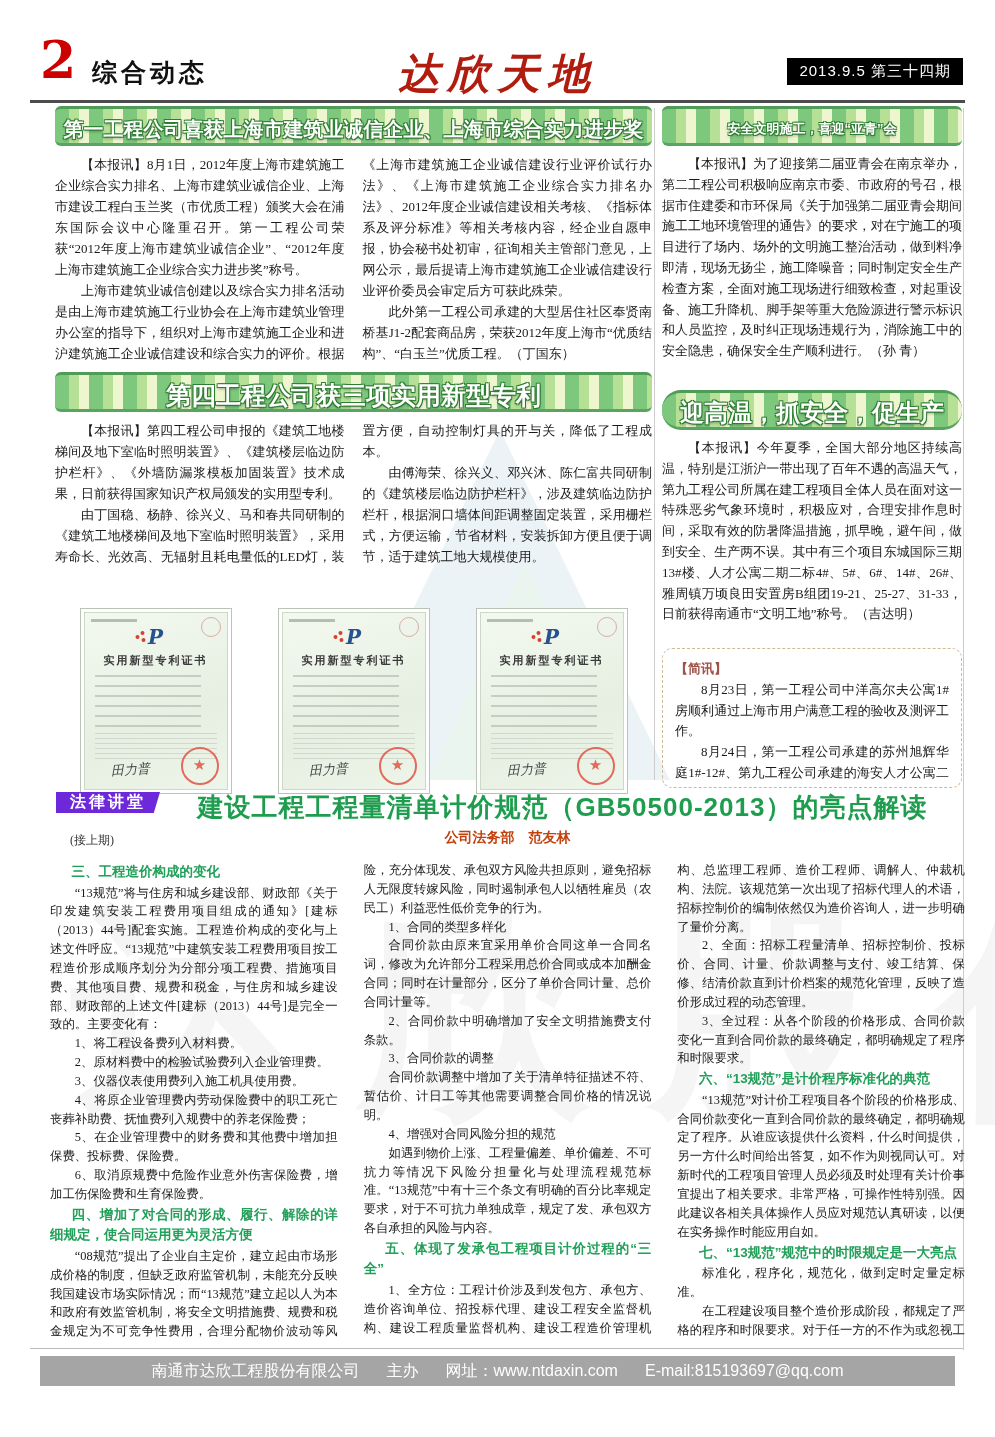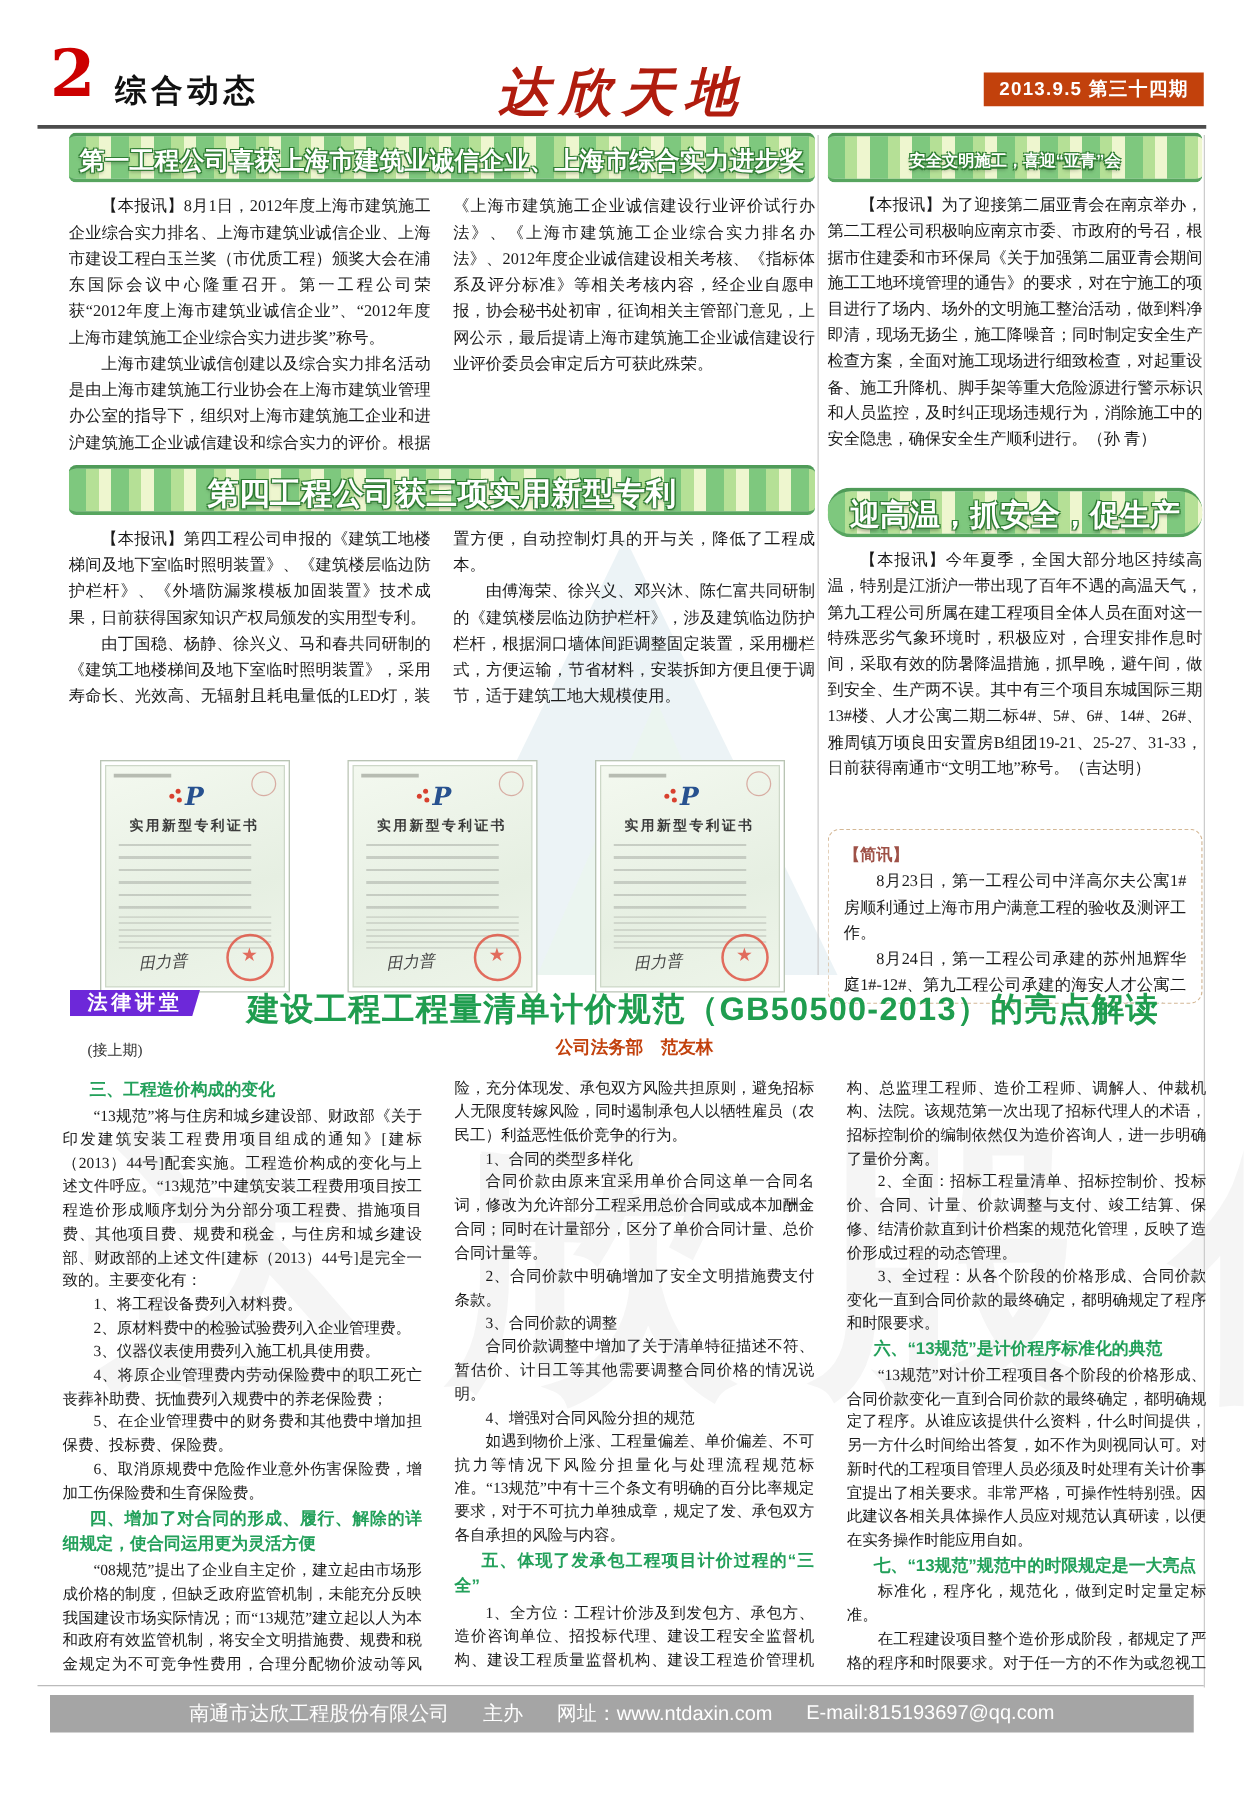--- a/index.html
+++ b/index.html
@@ -5,22 +5,22 @@
   html,body{margin:0;padding:0;background:#fff;}
   #page{position:relative;width:995px;height:1437px;background:#fff;overflow:hidden;
         font-family:"Liberation Serif","DejaVu Serif",serif;color:#1a1a1a;}
   
   .hdr{position:absolute;left:30px;top:40px;width:935px;height:58px;}
   .pagenum{position:absolute;left:10px;top:-6px;font-family:"DejaVu Serif",serif;
            font-size:52px;font-weight:bold;color:#c00;line-height:1;}
   .secname{position:absolute;left:62px;top:16px;font-size:25px;font-weight:bold;letter-spacing:4px;color:#111;}
   .masthead{position:absolute;left:0;right:0;top:6px;text-align:center;font-size:42px;font-weight:bold;
             font-style:italic;color:#b01c0e;letter-spacing:8px;font-family:"DejaVu Serif",serif;}
-  .issuebox{position:absolute;right:2px;top:18px;background:#c2410c;color:#fff;font-family:"Liberation Sans",sans-serif;
-            font-size:15px;font-weight:bold;padding:4px 12px;letter-spacing:1px;}
+  .issuebox{position:absolute;right:2px;top:18px;background:#000000;color:#fff;font-family:"Liberation Sans",sans-serif;
+            font-size:15px;font-weight:normal;padding:4px 12px;letter-spacing:1px;}
   .hdr-rule{position:absolute;left:30px;top:100px;width:935px;border-top:3px solid #4c4c4c;}
   
   .vdiv-mid{position:absolute;left:654px;top:108px;height:672px;width:1px;background:#ccc;}
   .vdiv-right{position:absolute;left:963px;top:108px;height:1242px;width:1px;background:#ccc;}
   .hdiv-bottom{position:absolute;left:30px;top:1348px;width:933px;height:1px;background:#bbb;}
   .wm-tri{position:absolute;left:330px;top:430px;width:0;height:0;z-index:0;
           border-left:170px solid transparent;border-right:170px solid transparent;
           border-bottom:350px solid rgba(150,190,205,0.18);}
   .wm-tri2{position:absolute;left:430px;top:560px;width:0;height:0;z-index:0;
           border-left:95px solid transparent;border-right:95px solid transparent;
@@ -35,21 +35,21 @@
           text-shadow:-1px -1px 0 #2e7d32,1px -1px 0 #2e7d32,-1px 1px 0 #2e7d32,1px 1px 0 #2e7d32,0 2px 3px rgba(0,0,0,.35);
           white-space:nowrap;overflow:hidden;}
   
   .art{text-align:justify;overflow:hidden;}
   .art p{margin:0;text-indent:2em;}
   .cols2{column-count:2;column-gap:18px;column-fill:auto;font-size:13px;line-height:1.62;}
   .one-col{font-size:13px;line-height:1.6;}
   .leftcol{position:absolute;left:55px;top:106px;width:597px;z-index:1;}
   .rightcol{position:absolute;left:662px;top:106px;width:300px;z-index:1;}
   
-  .brief{border:1px dashed #d4b896;border-radius:10px;padding:10px 12px;margin-top:19px;
+  .brief{border:1px dashed #d4b896;border-radius:10px;padding:10px 12px;margin-top:4px;
          font-size:13px;line-height:1.6;text-align:justify;height:118px;overflow:hidden;}
   .brief-title{color:#9e5147;font-weight:bold;margin:0 0 2px 0;}
   .brief p{margin:0;text-indent:2em;}
   
   .certs{display:flex;justify-content:center;gap:46px;margin-top:10px;}
   .cert{width:150px;height:184px;background:linear-gradient(160deg,#f4f9f0,#e6efe2 60%,#eef5ea);
         border:1px solid #b9c4b4;box-shadow:inset 0 0 0 3px #fff,inset 0 0 0 4px #cdd8c8;
         position:relative;font-family:"Liberation Sans",sans-serif;}
   .cert-topline{position:absolute;left:10px;top:10px;width:46px;height:3px;background:#b7bcb2;}
   .cert-emblem{position:absolute;right:10px;top:8px;width:18px;height:18px;border:1px solid #cf8f85;
@@ -108,20 +108,21 @@
   <div class="hdr-rule"></div>
   <div class="vdiv-mid"></div>
   <div class="vdiv-right"></div>
   <div class="hdiv-bottom"></div>
 
   <div class="leftcol">
     <div class="banner" style="font-size:20px;">第一工程公司喜获上海市建筑业诚信企业、上海市综合实力进步奖</div>
     <div class="art cols2" style="height:214px;margin-top:8px;">
       <p>【本报讯】8月1日，2012年度上海市建筑施工企业综合实力排名、上海市建筑业诚信企业、上海市建设工程白玉兰奖（市优质工程）颁奖大会在浦东国际会议中心隆重召开。第一工程公司荣获“2012年度上海市建筑业诚信企业”、“2012年度上海市建筑施工企业综合实力进步奖”称号。</p>
       <p>上海市建筑业诚信创建以及综合实力排名活动是由上海市建筑施工行业协会在上海市建筑业管理办公室的指导下，组织对上海市建筑施工企业和进沪建筑施工企业诚信建设和综合实力的评价。根据《上海市建筑施工企业诚信建设行业评价试行办法》、《上海市建筑施工企业综合实力排名办法》、2012年度企业诚信建设相关考核、《指标体系及评分标准》等相关考核内容，经企业自愿申报，协会秘书处初审，征询相关主管部门意见，上网公示，最后提请上海市建筑施工企业诚信建设行业评价委员会审定后方可获此殊荣。</p>
+      <p>此外第一工程公司承建的大型居住社区奉贤南桥基J1-2配套商品房，荣获2012年度上海市“优质结构”、“白玉兰”优质工程。（丁国东）</p>
     </div>
     <div class="banner" style="font-size:25px;margin-top:4px;">第四工程公司获三项实用新型专利</div>
     <div class="art cols2" style="height:178px;margin-top:8px;">
       <p>【本报讯】第四工程公司申报的《建筑工地楼梯间及地下室临时照明装置》、《建筑楼层临边防护栏杆》、《外墙防漏浆模板加固装置》技术成果，日前获得国家知识产权局颁发的实用型专利。</p>
       <p>由丁国稳、杨静、徐兴义、马和春共同研制的《建筑工地楼梯间及地下室临时照明装置》，采用寿命长、光效高、无辐射且耗电量低的LED灯，装置方便，自动控制灯具的开与关，降低了工程成本。</p>
       <p>由傅海荣、徐兴义、邓兴沐、陈仁富共同研制的《建筑楼层临边防护栏杆》，涉及建筑临边防护栏杆，根据洞口墙体间距调整固定装置，采用栅栏式，方便运输，节省材料，安装拆卸方便且便于调节，适于建筑工地大规模使用。</p>
 
     </div>
     <div class="certs">
       <div class="cert">

